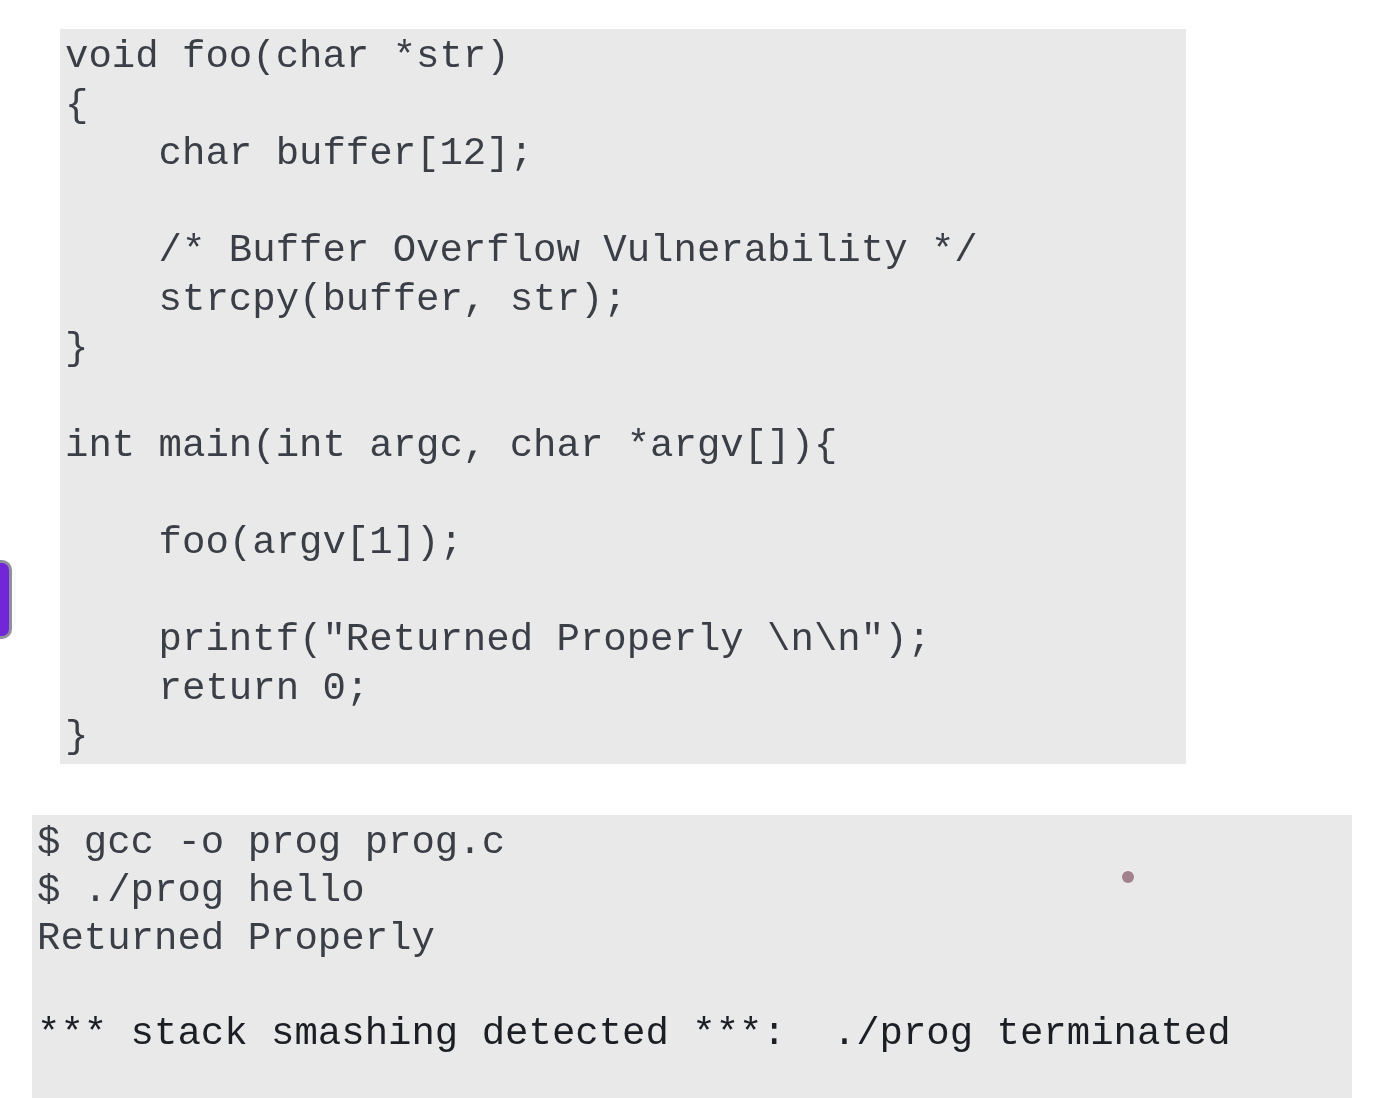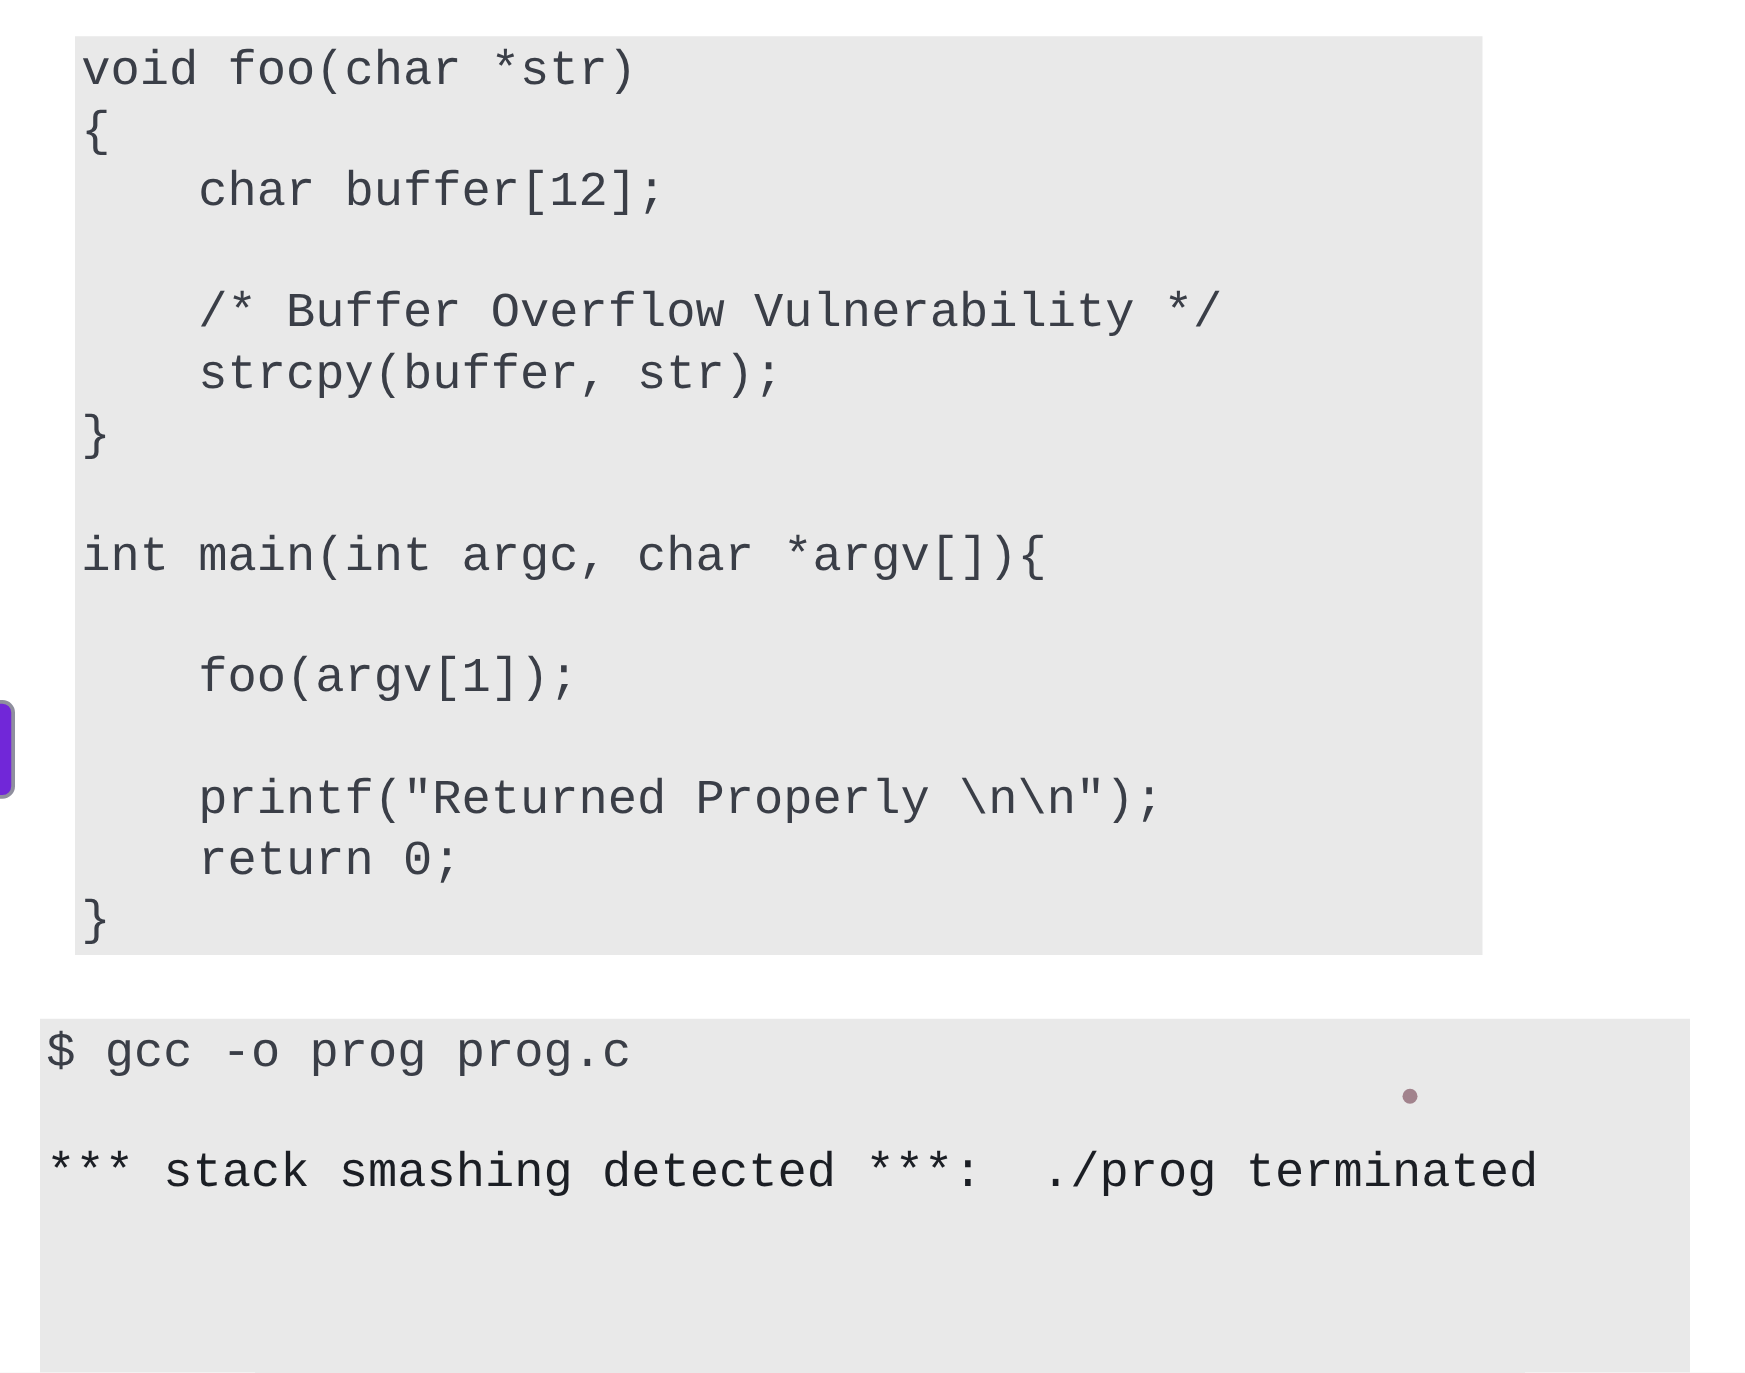--- a/index.html
+++ b/index.html
@@ -98,19 +98,21 @@
 
     foo(argv[1]);
 
     printf("Returned Properly \n\n");
     return 0;
 }</pre>
 </div>
 
 <div class="panel terminal-panel">
   <div class="terminal-line">$ gcc -o prog prog.c</div>
+  <div class="terminal-line">$ ./prog hello</div>
+  <div class="terminal-line">Returned Properly</div>
   <div class="terminal-line"></div>
   <div class="terminal-line error-line">*** stack smashing detected ***:  ./prog terminated</div>
 </div>
 
 <div class="edge-tab"></div>
 
 <div class="pointer-dot"></div>
 
 </body></html>

